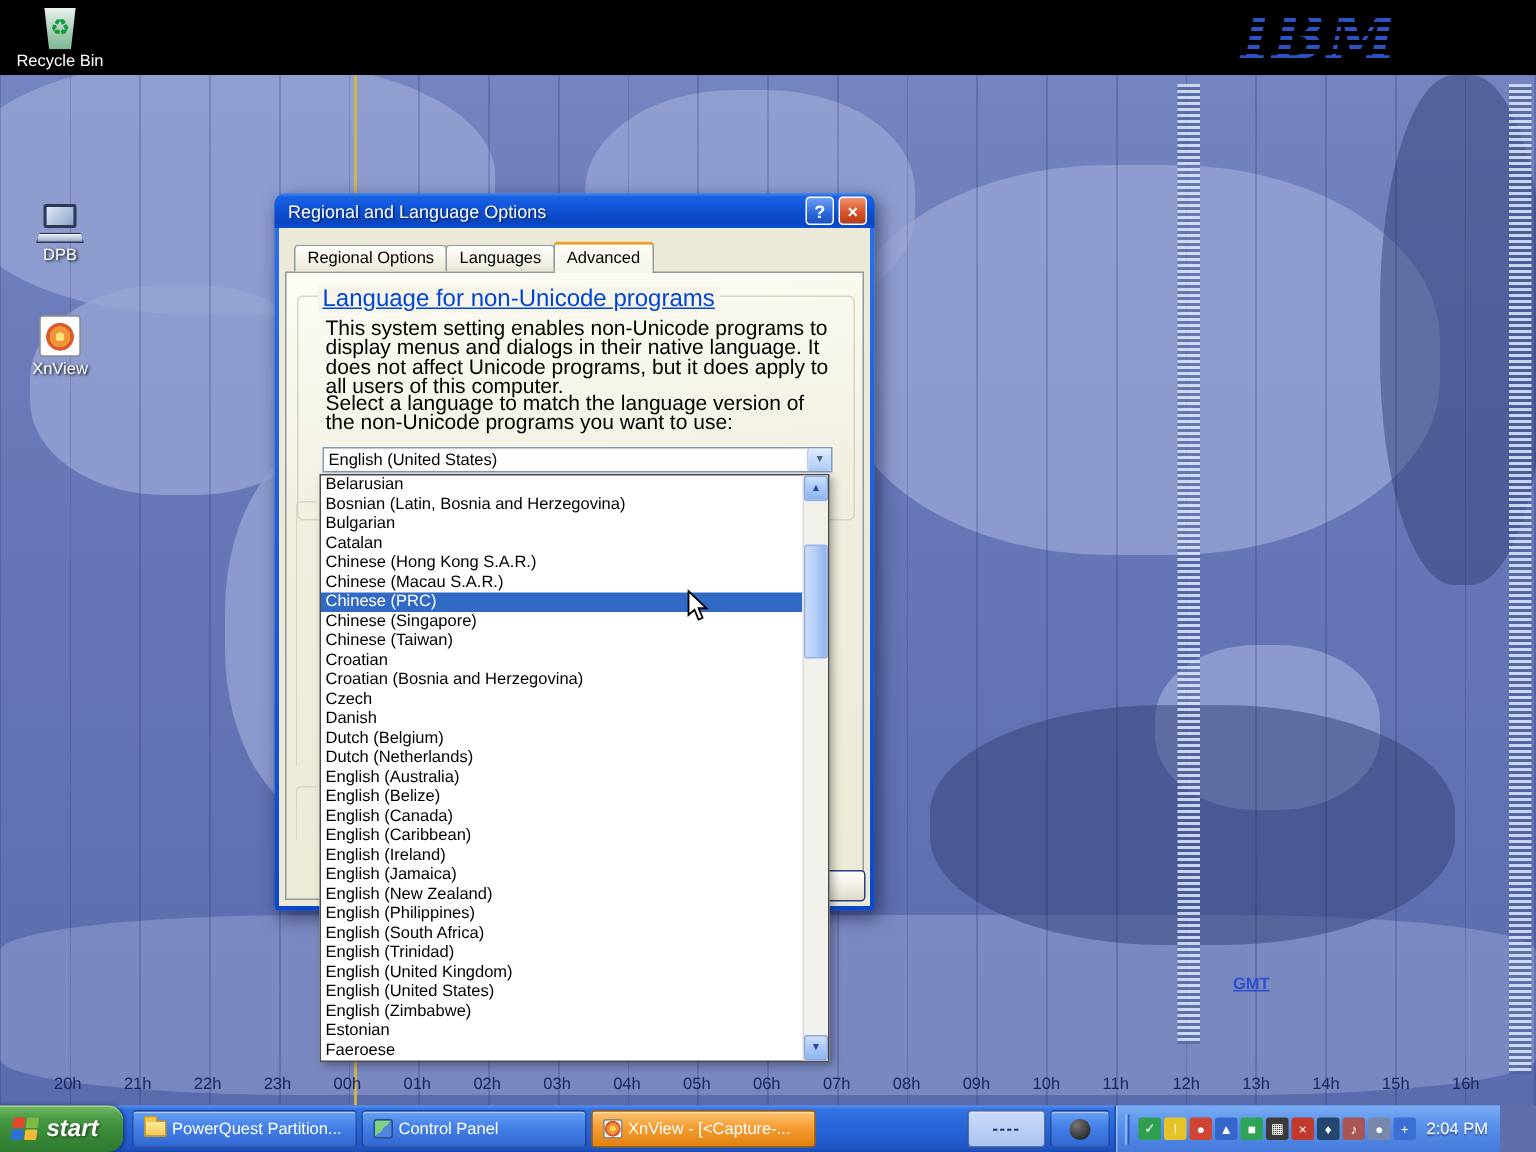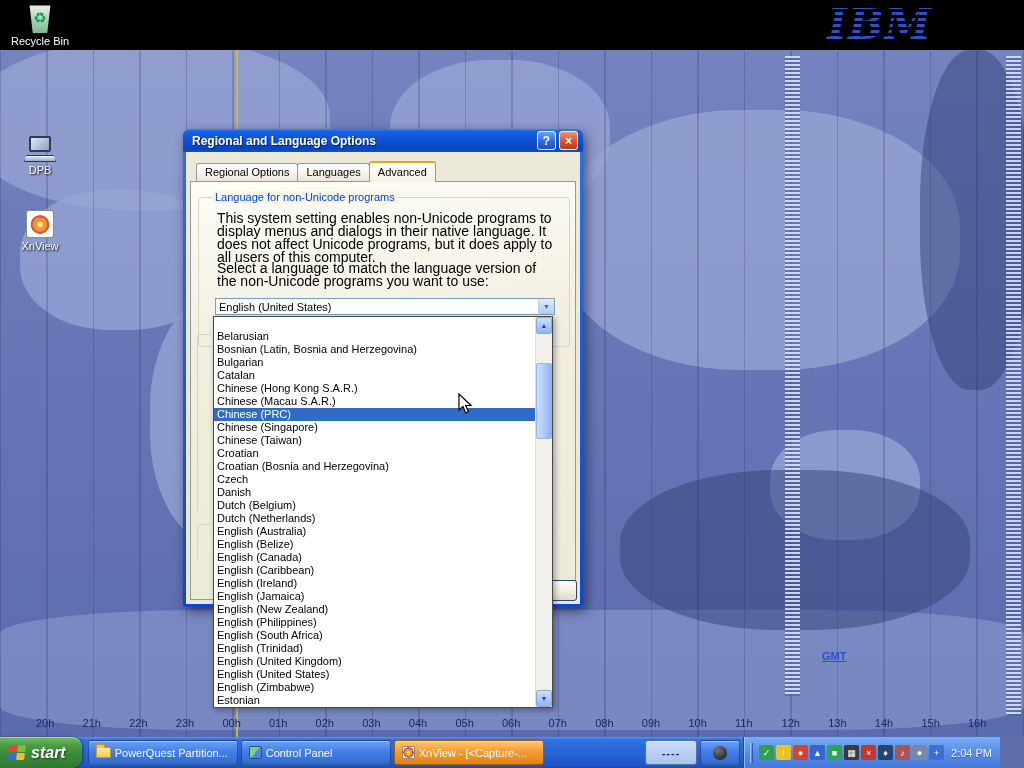--- a/index.html
+++ b/index.html
@@ -35,50 +35,50 @@
   .laptop-screen{position:absolute;left:5px;top:0;width:22px;height:16px;border:2px solid #2e3a55;border-radius:2px;background:linear-gradient(135deg,#dfe8f8,#8ea3c8);}
   .laptop-base{position:absolute;left:0;bottom:0;width:32px;height:7px;background:linear-gradient(#eef2fa,#97a7c6);border:1px solid #2e3a55;clip-path:polygon(8% 0,92% 0,100% 100%,0 100%);}
   .xnv{width:28px;height:28px;border:1px solid #8a8a8a;border-radius:3px;background:radial-gradient(circle at 50% 52%,#ffe27a 0 3px,#f0953c 3px 7px,#dd5a2c 7px 9px,#ffffff 9.5px);}
 
   
   .xp-window{position:absolute;left:183px;top:129px;width:400px;height:478px;z-index:20;
     background:linear-gradient(#2a71e8,#0c49c8);border-radius:7px 7px 3px 3px;
     box-shadow:3px 4px 12px rgba(5,10,40,.55);}
   .titlebar{height:23px;display:flex;align-items:center;padding:0 5px 0 9px;border-radius:7px 7px 0 0;
     background:linear-gradient(180deg,#3b86f2 0%,#1961e4 10%,#1054d6 45%,#0845be 85%,#0a50d8 100%);}
-  .title{flex:1;color:#fff;font-size:12px;font-weight:bold;text-shadow:1px 1px 1px rgba(0,20,90,.8);white-space:nowrap;}
+  .title{flex:1;color:#fff;font-size:12px;font-weight:normal;text-shadow:1px 1px 1px rgba(0,20,90,.8);white-space:nowrap;}
   .tb-btn{width:19px;height:19px;margin-left:3px;border:1px solid #fff;border-radius:3px;color:#fff;font-size:12px;font-weight:bold;
     display:flex;align-items:center;justify-content:center;cursor:default;}
   .tb-help{background:linear-gradient(#6fa0f5,#2c67dd 60%,#1e50c0);}
   .tb-close{background:linear-gradient(#f0926f,#d9542c 55%,#b93c12);}
   .dlg-body{position:absolute;left:3px;right:3px;top:23px;bottom:3px;background:#ece9d8;}
 
   .tabs{position:absolute;left:10px;top:11px;display:flex;z-index:3;}
   .tab{height:18px;line-height:17px;padding:0 8px;font-size:11px;margin-right:-1px;
     background:linear-gradient(#ffffff,#f4f2e6 60%,#eae6d4);border:1px solid #919b9c;border-bottom:none;border-radius:3px 3px 0 0;}
   .tab.active{height:21px;line-height:19px;margin-top:-2px;margin-bottom:-1px;position:relative;z-index:4;
     border-top:2px solid #f0a029;background:linear-gradient(#fdfcf5,#f5f3e7);}
   .tab-panel{position:absolute;left:4px;top:29px;width:386px;height:419px;border:1px solid #919b9c;
     background:linear-gradient(175deg,#fdfdf6,#f1eedf 40%,#ece9d6);}
 
   .groupbox{position:absolute;left:7px;top:15px;width:372px;height:150px;border:1px solid #d8d4be;border-radius:4px;}
-  .gb-caption{position:absolute;left:13px;top:-7px;padding:0 3px;font-size:11px;color:#0046d5;background:#f7f5ea;}
+  .gb-caption{position:absolute;left:13px;top:-7px;padding:0 3px;font-size:16px;color:#0046d5;background:#f7f5ea;text-decoration:underline;}
   .gb-text{position:absolute;left:18px;width:338px;font-size:14px;line-height:13px;color:#000;}
   .combo{position:absolute;left:16px;top:100px;width:340px;height:17px;border:1px solid #7f9db9;background:#fff;display:flex;align-items:center;font-size:11px;}
   .combo-text{flex:1;padding-left:3px;white-space:nowrap;overflow:hidden;}
   .combo-arrow{width:16px;height:15px;display:flex;align-items:center;justify-content:center;font-size:7px;color:#4d6185;
     background:linear-gradient(#e3edfd,#c7dcfb 45%,#afccf8);border-left:1px solid #b7cbe8;border-radius:2px;}
   .gb-frag{position:absolute;width:14px;border-left:1px solid #d8d4be;border-top:1px solid #d8d4be;border-radius:4px 0 0 0;}
   .btn-frag{position:absolute;left:314px;top:428px;width:77px;height:21px;border:1px solid #26437c;border-radius:3px;
     background:linear-gradient(#ffffff,#f2f0e3 50%,#ddd9c8);z-index:1;}
 
   
   .listbox{position:absolute;left:30px;top:187px;width:340px;height:392px;background:#fff;border:1px solid #4a4a4a;
     display:flex;z-index:40;box-shadow:2px 2px 6px rgba(0,0,0,.35);}
-  .list-items{flex:1;overflow:hidden;padding-top:13px;}
+  .list-items{flex:1;overflow:hidden;padding-top:0;}
   .list-item{height:13px;line-height:13px;font-size:11px;padding-left:3px;white-space:nowrap;color:#000;}
   .list-item.selected{background:#316ac5;color:#fff;}
   .sb{width:17px;position:relative;background:#f1f0ea;border-left:1px solid #ddd;}
   .sb-btn{position:absolute;left:0;width:16px;height:17px;display:flex;align-items:center;justify-content:center;font-size:7px;color:#26479e;
     background:linear-gradient(#cfe0fb,#aecbfa 45%,#8fb4f4);border:1px solid #8ca8dc;border-radius:2px;}
   .sb-up{top:0;}
   .sb-down{bottom:0;}
   .sb-thumb{position:absolute;left:0;top:46px;width:16px;height:76px;
     background:linear-gradient(90deg,#cadcfb,#b2ccf7 50%,#90b2ee);border:1px solid #98b4e4;border-radius:2px;}
 

